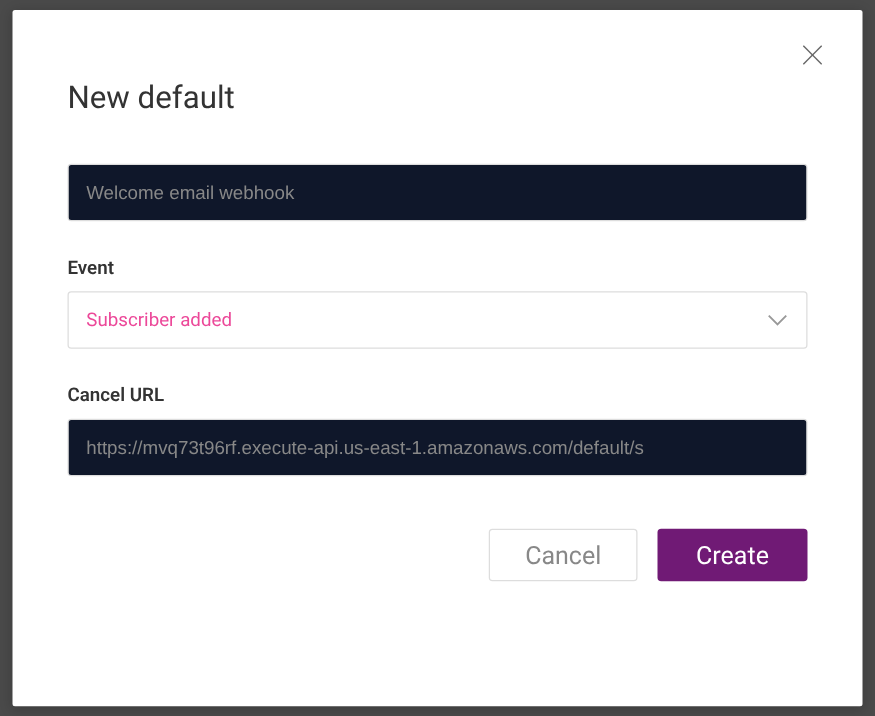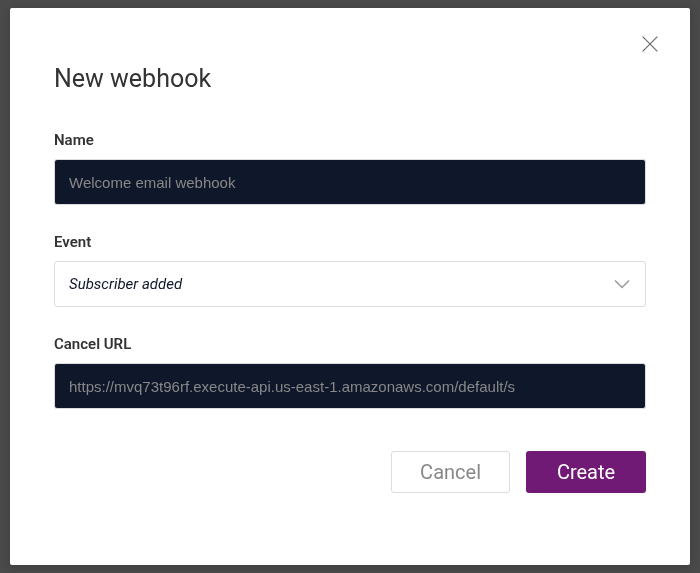--- a/index.html
+++ b/index.html
@@ -78,31 +78,30 @@
     }
     .select-wrapper {
       position: relative;
       width: 100%;
     }
     .form-select {
       width: 100%;
       height: 46px;
       padding: 0 14px;
       font-size: 15px;
-      color: #0f172a;
+      color: #ec4899;
       border: 1px solid #ddd;
       border-radius: 3px;
       background: #fff;
       outline: none;
       appearance: none;
       -webkit-appearance: none;
       -moz-appearance: none;
       cursor: pointer;
       font-family: inherit;
-      font-style: italic;
     }
     .select-chevron {
       position: absolute;
       right: 16px;
       top: 50%;
       transform: translateY(-50%);
       pointer-events: none;
       color: #999;
     }
     .select-chevron svg {
@@ -148,24 +147,23 @@
 <div class="modal">
   <div class="close-btn">
     <span>
       <svg viewBox="0 0 24 24">
           <line x1="4" y1="4" x2="20" y2="20"></line>
           <line x1="20" y1="4" x2="4" y2="20"></line>
         </svg>
     </span>
   </div>
 
-  <h1 class="modal-title">New webhook</h1>
+  <h1 class="modal-title">New default</h1>
 
   <div class="form-group">
-    <label class="form-label">Name</label>
     <input type="text" class="form-input" value="Welcome email webhook" style="">
   </div>
 
   <div class="form-group">
     <label class="form-label">Event</label>
     <div class="select-wrapper">
       <select class="form-select">
         <option>Subscriber added</option>
       </select>
       <span class="select-chevron">

